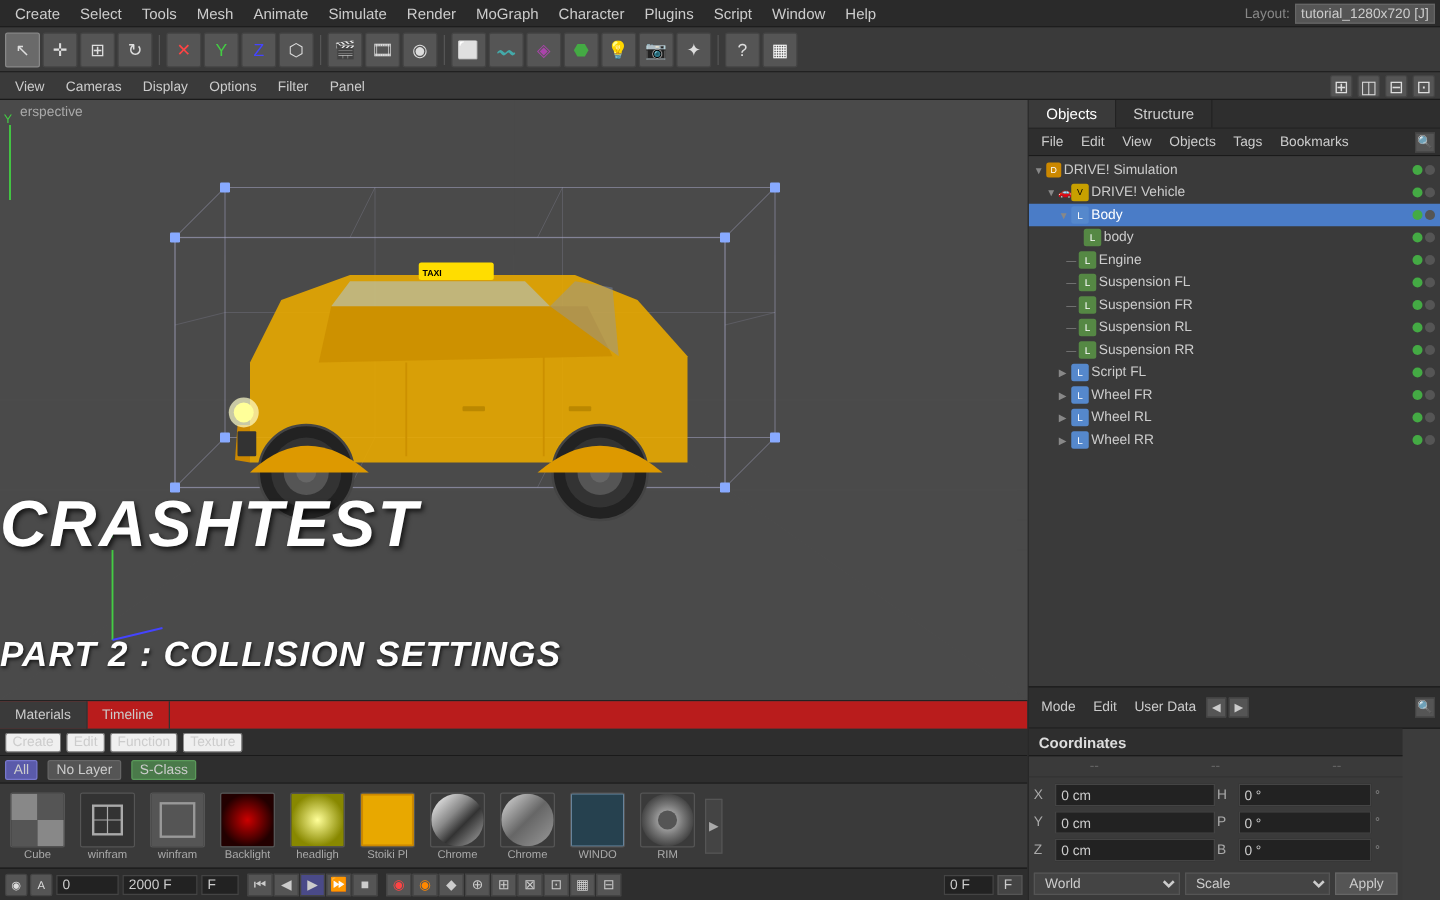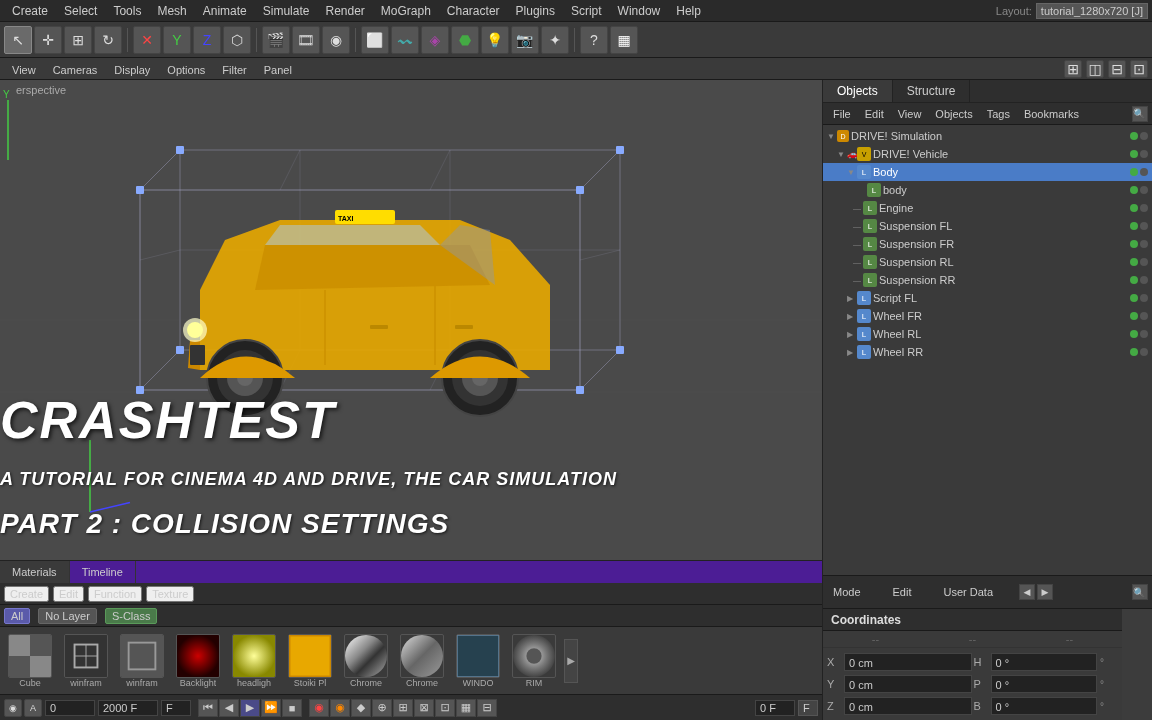--- a/index.html
+++ b/index.html
@@ -266,21 +266,21 @@
 
     
     #attr-toolbar {
       display: flex;
       align-items: center;
       background: #2e2e2e;
       height: 22px;
       padding: 16px 4px;
       border-top: 1px solid #1a1a1a;
       border-bottom: 1px solid #1a1a1a;
-      gap: 20px;
+      gap: 2px;
       font-size: 11px;
     }
     .attr-tab {
       padding: 1px 6px;
       color: #ccc;
       font-size: 11px;
     }
     #attr-search-btn {
       margin-left: auto;
       width: 16px;
@@ -414,21 +414,21 @@
     #apply-btn {
       background: #555;
       border: 1px solid #666;
       color: #ccc;
       font-size: 11px;
       padding: 2px 10px;
       cursor: pointer;
     }
     #mat-timeline-tabs {
       display: flex;
-      background: #4c1d95;
+      background: #b91c1c;
       height: 22px;
     }
     .mat-tab {
       padding: 0 12px;
       height: 22px;
       line-height: 22px;
       font-size: 11px;
       color: #ccc;
       cursor: pointer;
       border-right: 1px solid #333;
@@ -670,21 +670,20 @@
           <rect x="56" y="256" width="8" height="8" fill="#88aaff" rx="1"></rect>
           <rect x="496" y="256" width="8" height="8" fill="#88aaff" rx="1"></rect>
           <rect x="96" y="16" width="8" height="8" fill="#88aaff" rx="1"></rect>
           <rect x="536" y="16" width="8" height="8" fill="#88aaff" rx="1"></rect>
           <rect x="96" y="216" width="8" height="8" fill="#88aaff" rx="1"></rect>
           <rect x="536" y="216" width="8" height="8" fill="#88aaff" rx="1"></rect>
         </svg>
       </div>
 
       <div id="crashtest-title">CRASHTEST</div>
-      <div id="subtitle-line">A TUTORIAL FOR CINEMA 4D AND DRIVE, THE CAR SIMULATION</div>
       <div id="part-title">PART 2 : COLLISION SETTINGS</div>
     </div>
 
     <div id="bottom-area">
 
       <div id="mat-timeline-tabs">
         <div class="mat-tab active">Materials</div>
         <div class="mat-tab">Timeline</div>
       </div>
 
@@ -1072,17 +1071,26 @@
           <span class="coord-label">Z</span>
           <div class="coord-value">0 cm</div>
         </div>
         <div class="coord-row">
           <span class="coord-label">B</span>
           <div class="coord-value">0 °</div>
           <span class="coord-suffix">°</span>
         </div>
       </div>
 
+      <div id="coords-mode-row">
+        <select id="coords-world-select">
+          <option>World</option>
+        </select>
+        <select id="coords-scale-select">
+          <option>Scale</option>
+        </select>
+        <button id="apply-btn">Apply</button>
+      </div>
     </div>
 
   </div>
 
 </div>
 
 </body></html>

